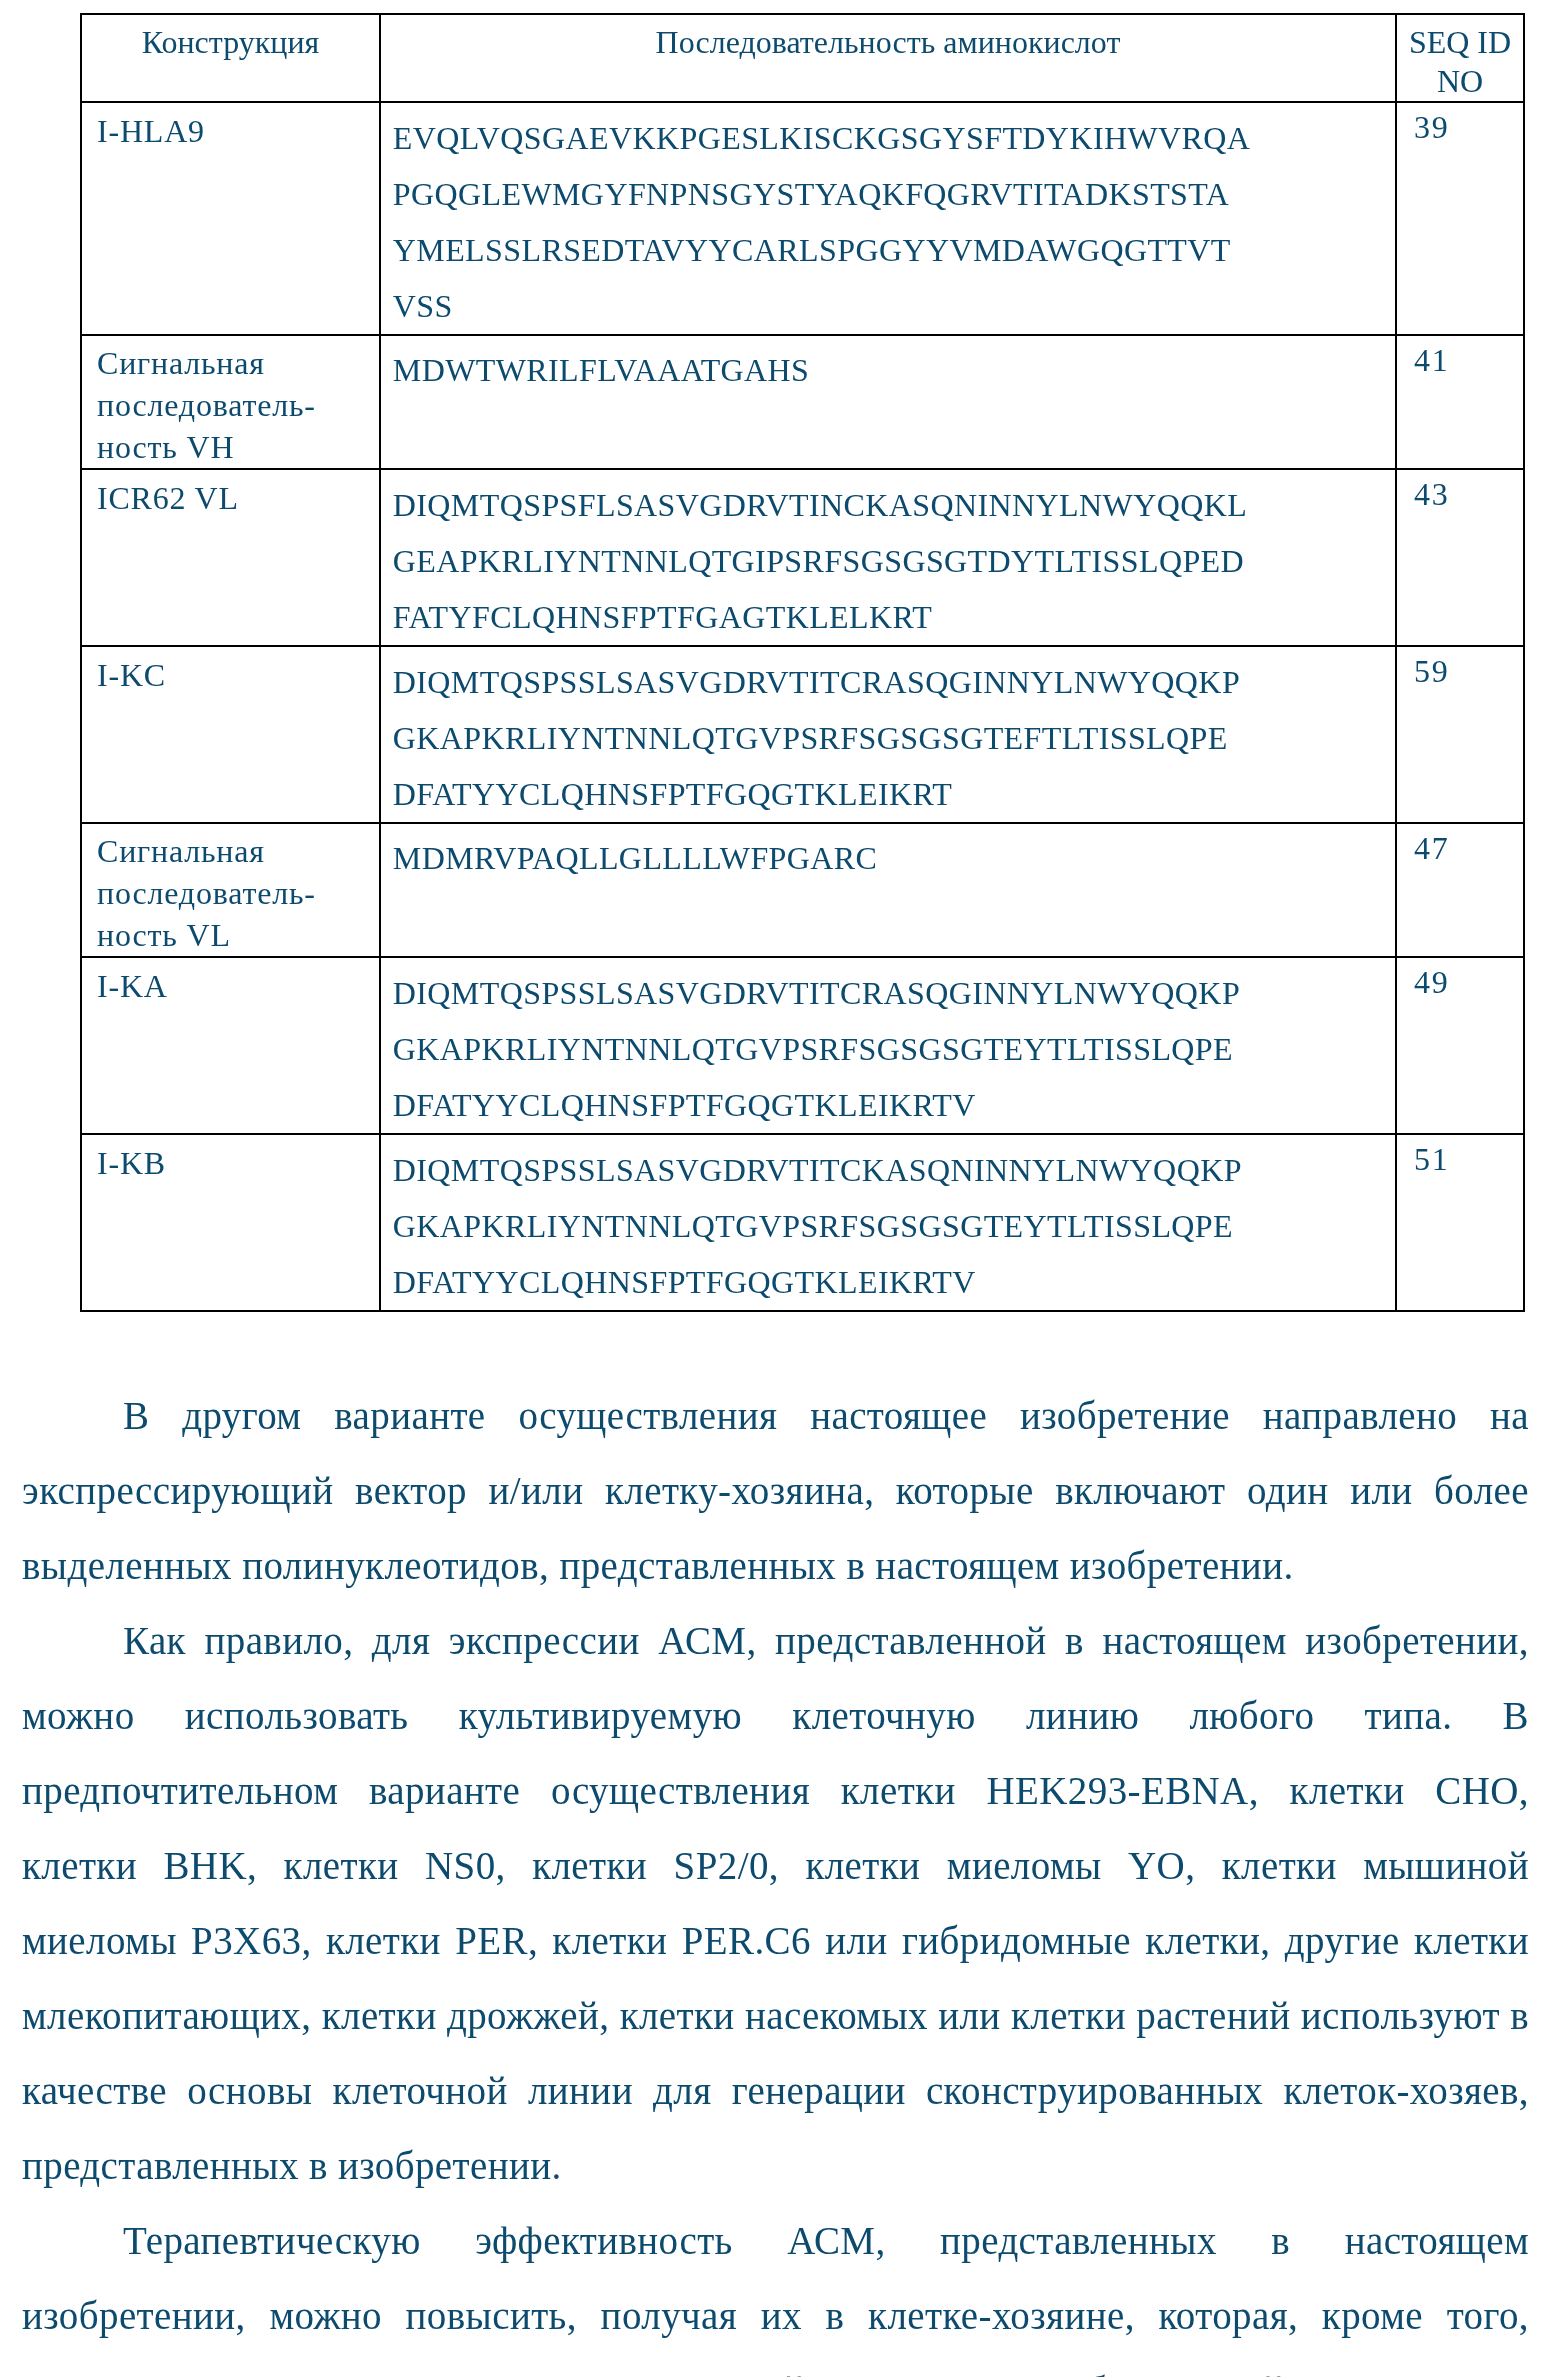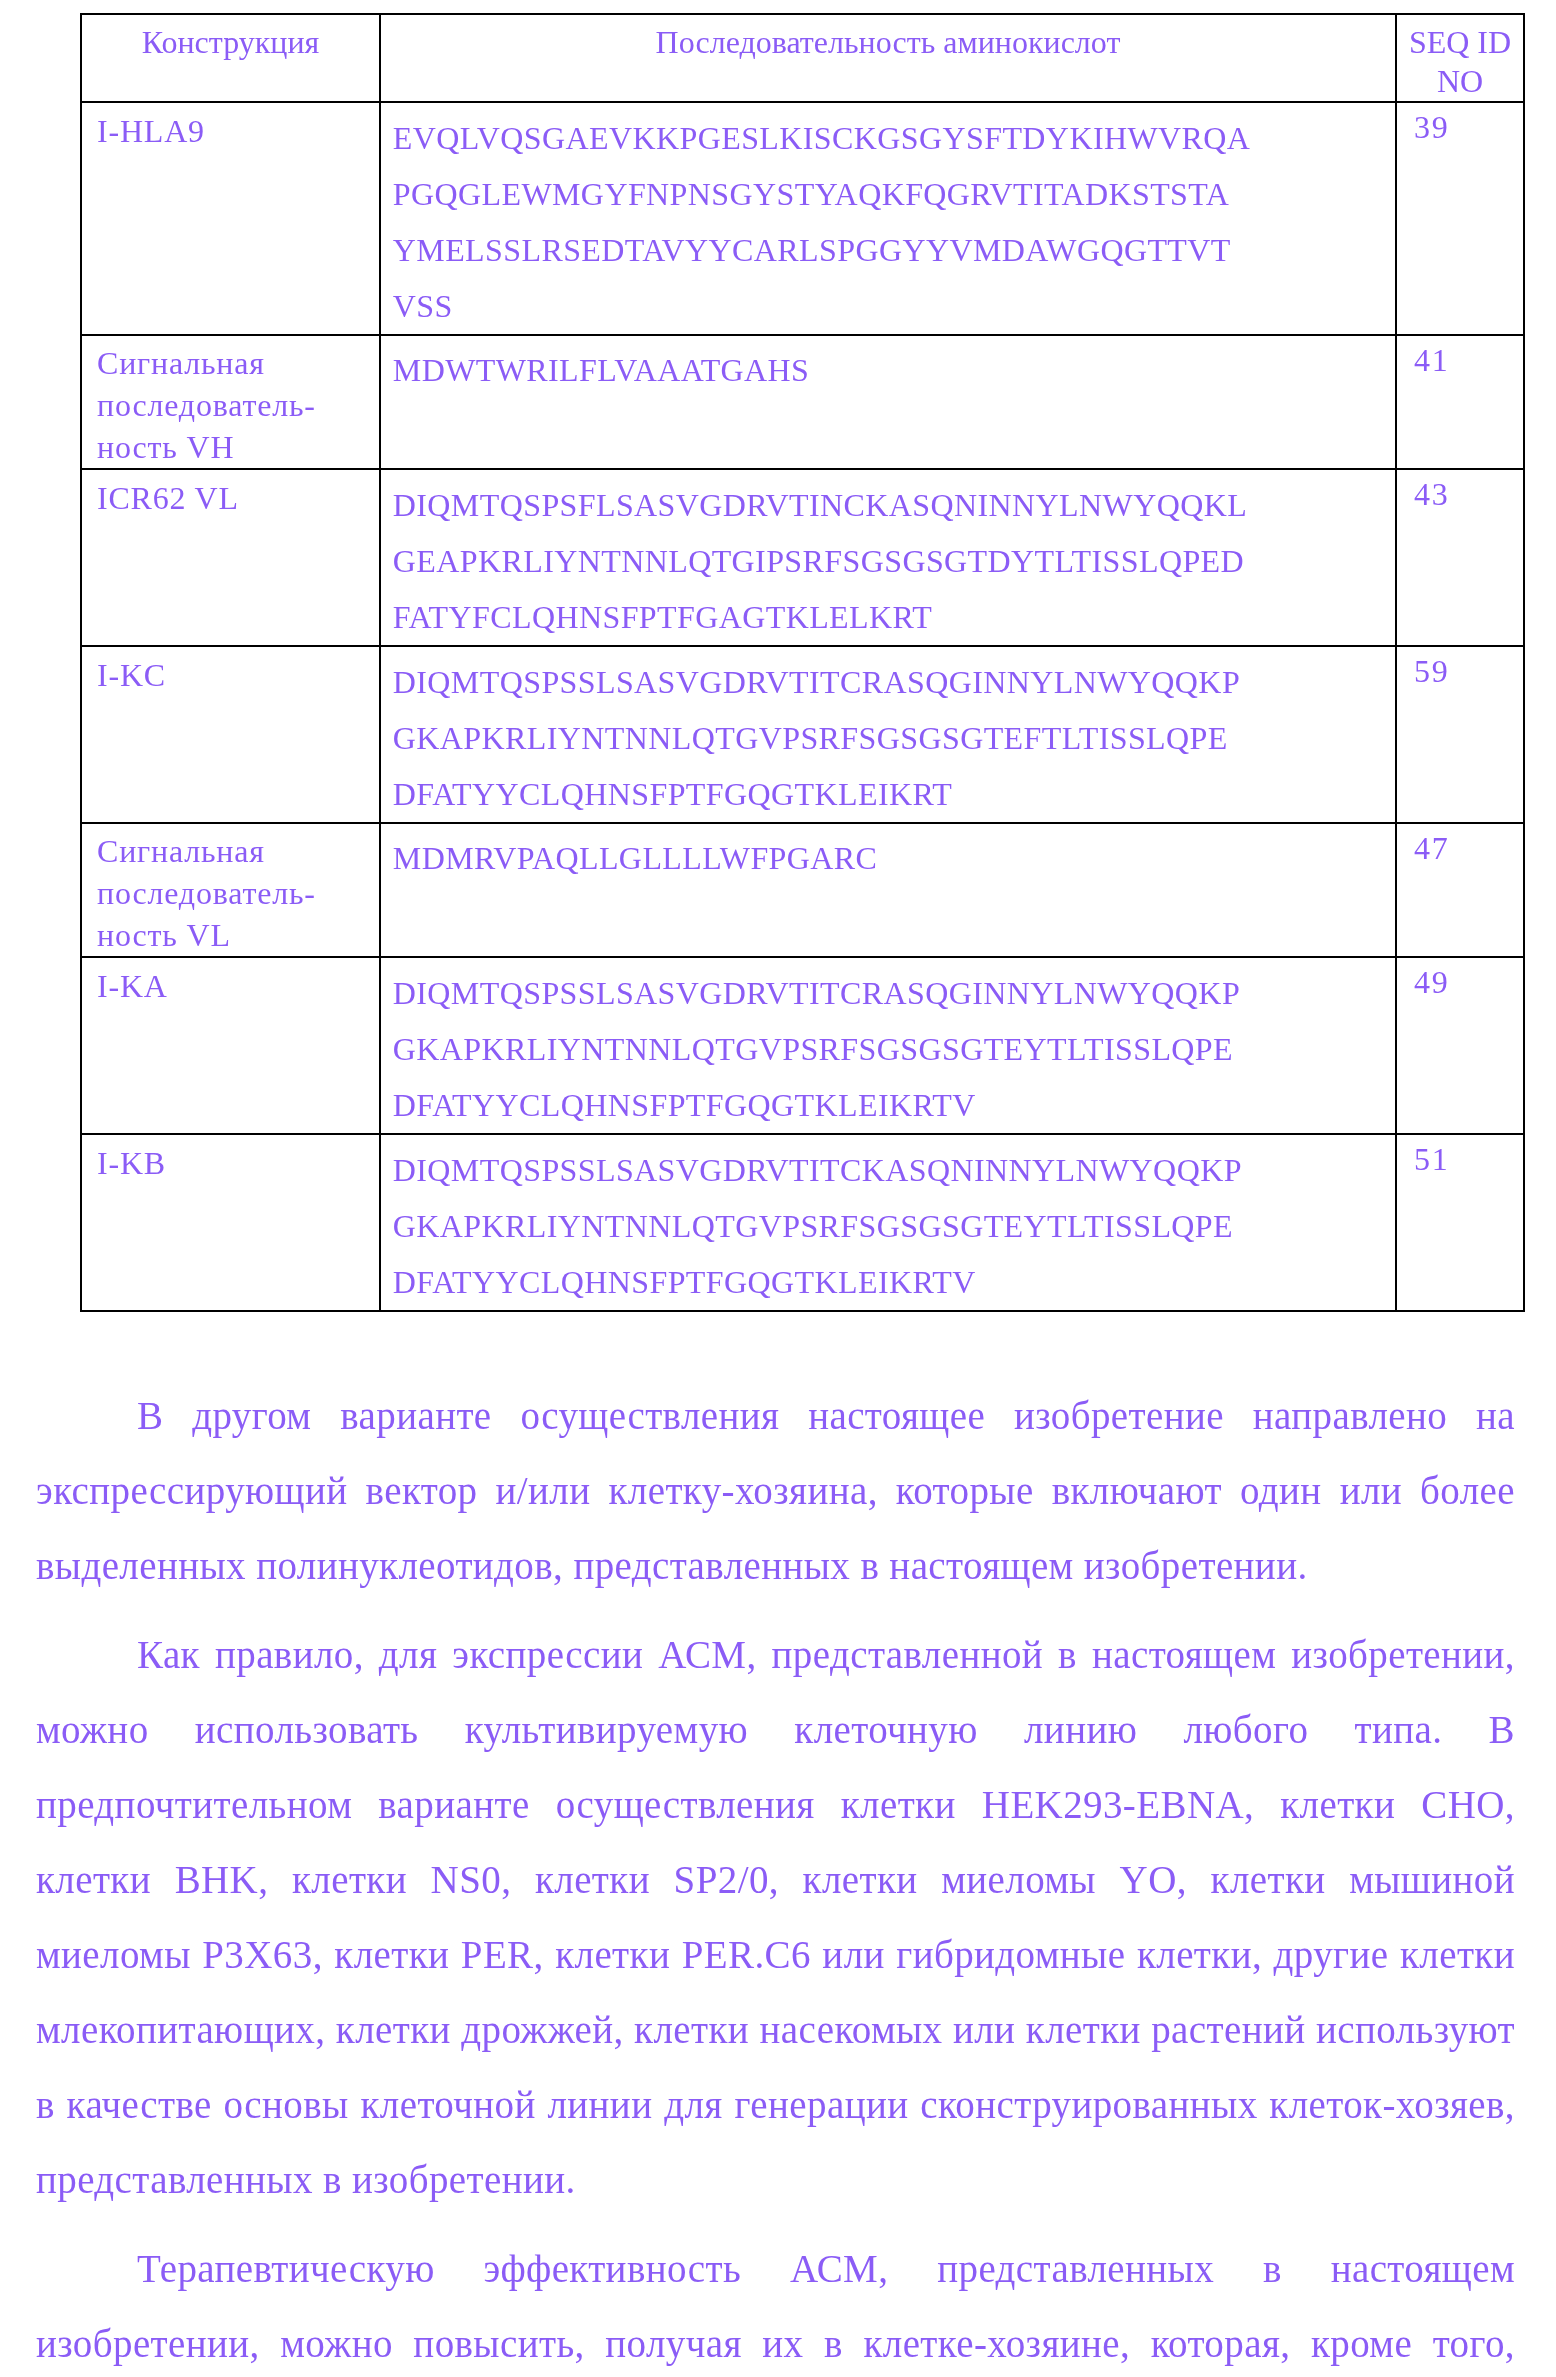--- a/index.html
+++ b/index.html
@@ -5,21 +5,21 @@
   html, body {
     margin: 0;
     padding: 0;
     background: #ffffff;
   }
   .page {
     position: relative;
     width: 1556px;
     height: 2377px;
     background: #ffffff;
-    color: #8b5cf6;
+    color: #0c4a6e;
     font-family: "Liberation Serif", "DejaVu Serif", serif;
     overflow: hidden;
   }
   table.seq-table {
     border-collapse: collapse;
     table-layout: fixed;
     margin: 12.6px 0 0 80px;
     width: 1443px;
   }
   table.seq-table col.c1 { width: 299px; }
@@ -67,21 +67,21 @@
     font-size: 32px;
     line-height: 39px;
     padding: 5px 0 0 17px;
     letter-spacing: 1.7px;
   }
   .body-text {
     margin: 66px 25px 0 22px;
     width: 1507px;
   }
   .body-text p {
-    margin: 14px;
+    margin: 0;
     font-size: 39px;
     line-height: 75px;
     text-align: justify;
     text-indent: 101px;
     letter-spacing: 0.4px;
   }
 </style>
 </head>
 <body>
 

